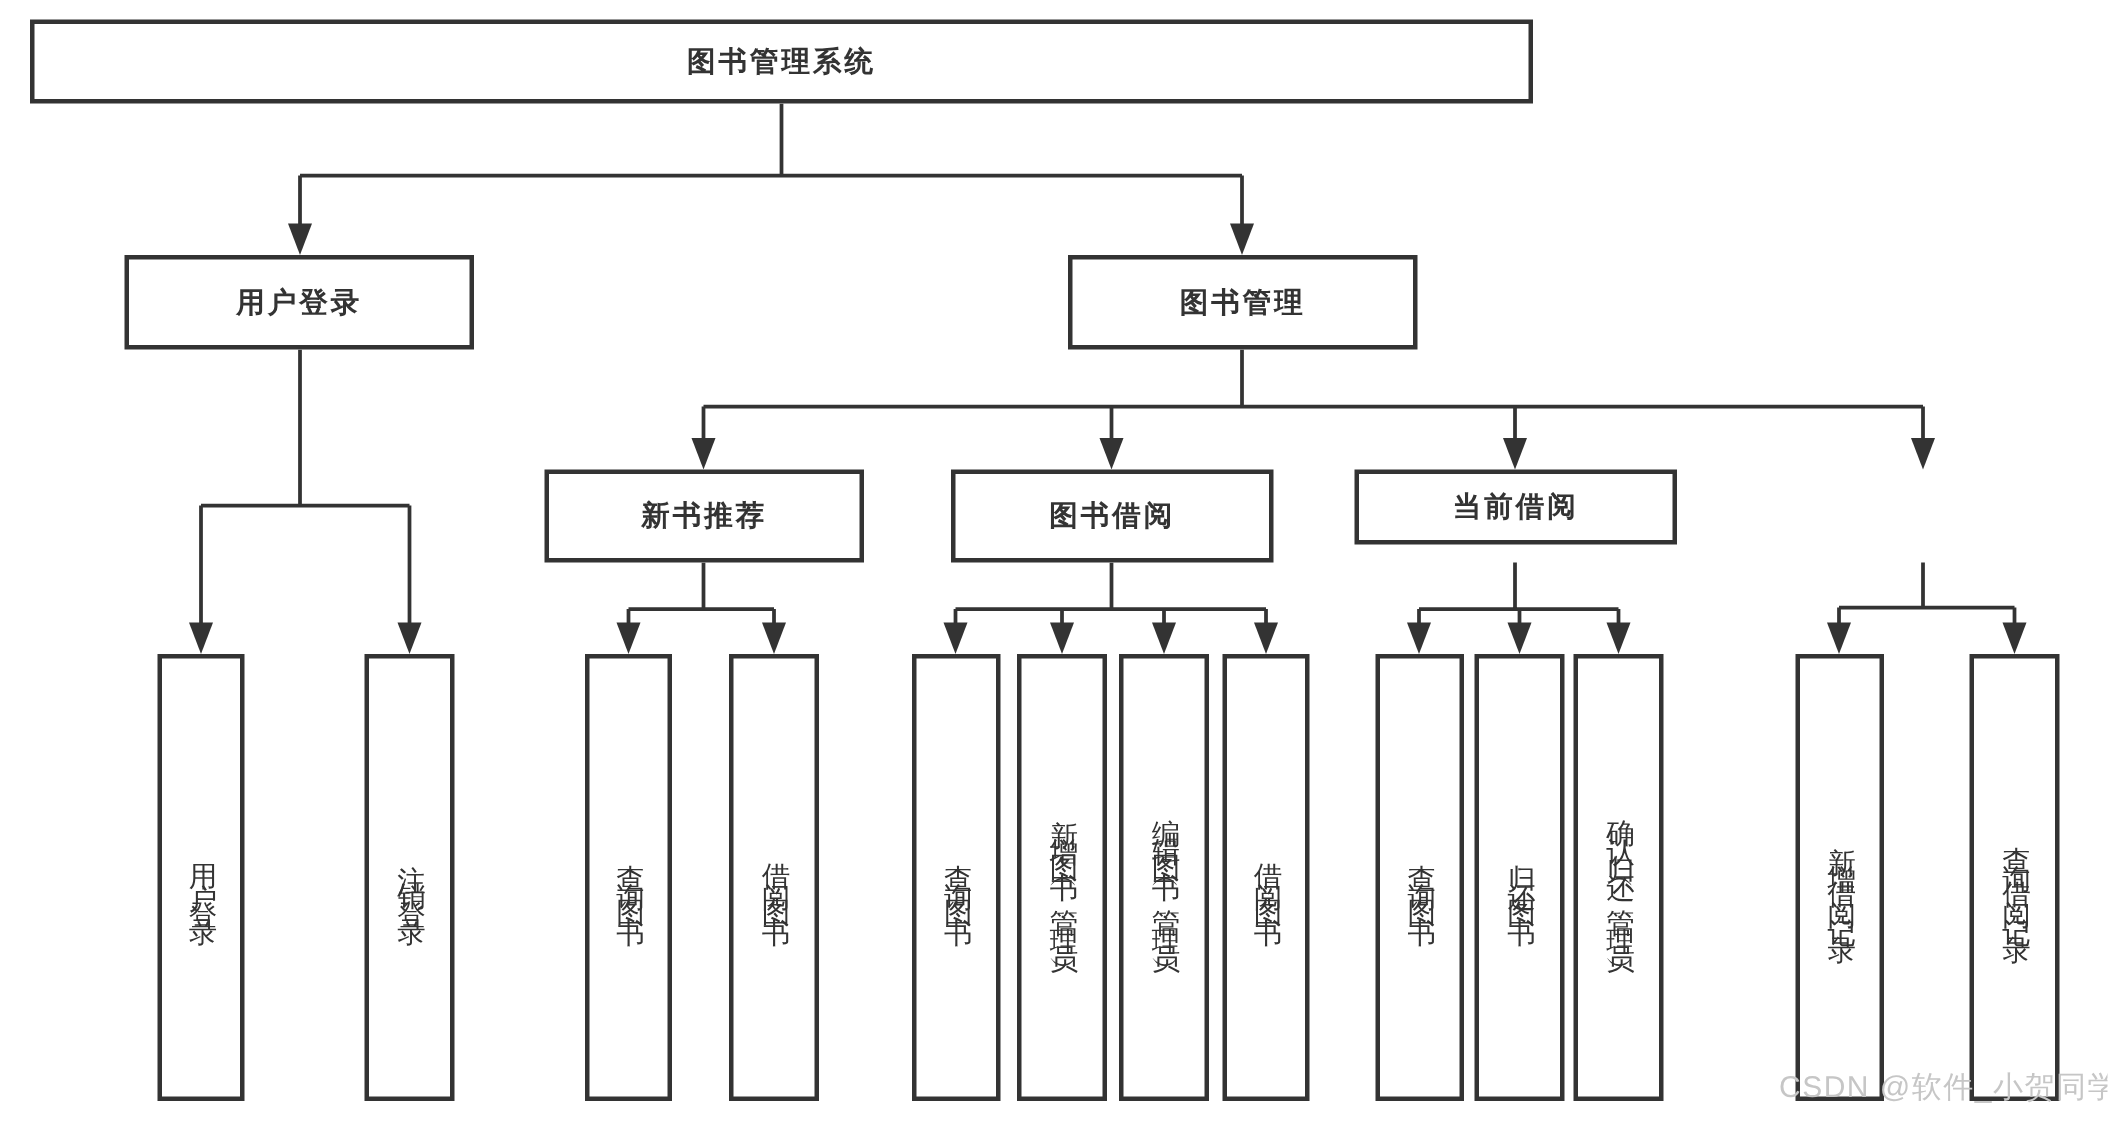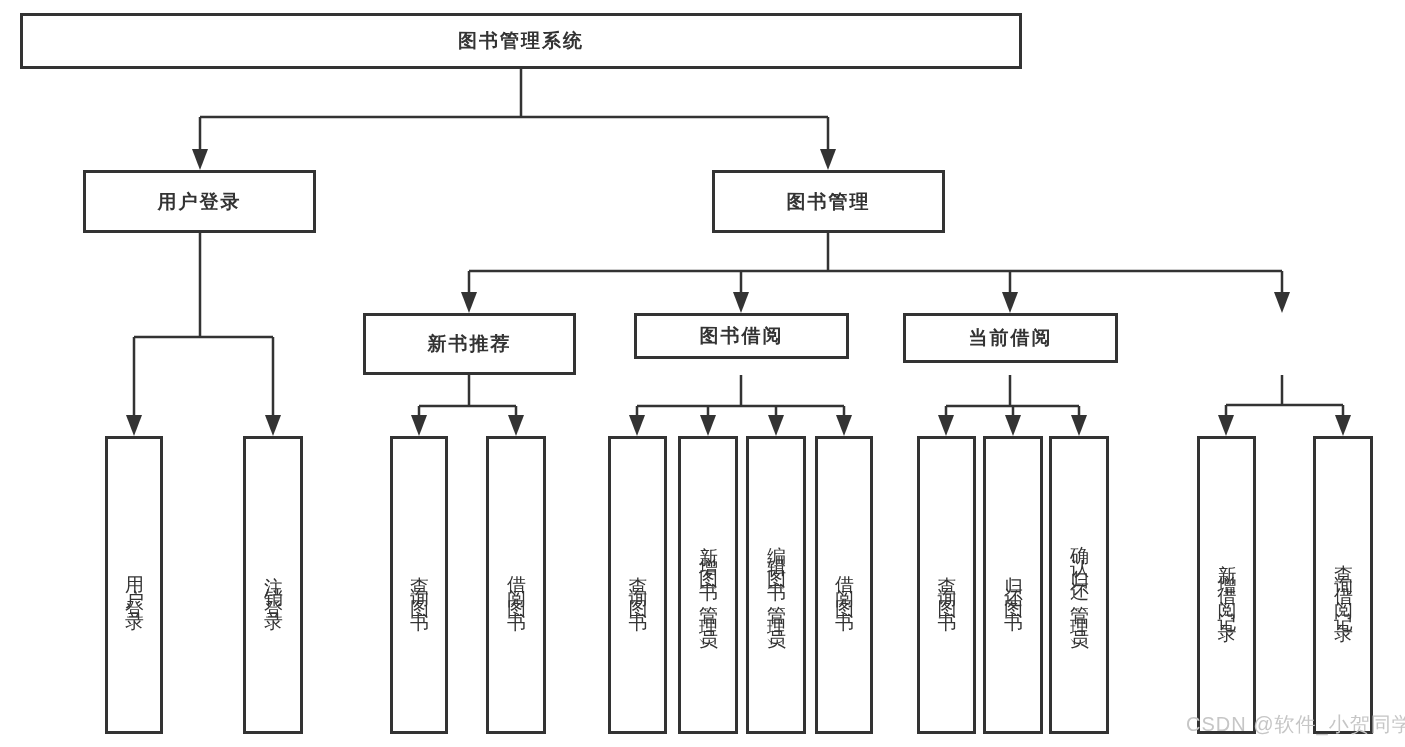--- a/index.html
+++ b/index.html
@@ -88,21 +88,21 @@
   <div class="box hbox" style="left:83px;top:170px;width:233px;height:63px">
     <span>用户登录</span>
   </div>
   <div class="box hbox" style="left:712px;top:170px;width:233px;height:63px">
     <span>图书管理</span>
   </div>
 
   <div class="box hbox" style="left:363px;top:313px;width:213px;height:62px">
     <span>新书推荐</span>
   </div>
-  <div class="box hbox" style="left:634px;top:313px;width:215px;height:46px">
+  <div class="box hbox" style="left:634px;top:313px;width:215px;height:62px">
     <span>图书借阅</span>
   </div>
   <div class="box hbox" style="left:903px;top:313px;width:215px;height:50px">
     <span>当前借阅</span>
   </div>
 
   <div class="box vbox" style="left:105px;top:436px;width:58px;height:298px">
     <span>用户登录</span>
   </div>
   <div class="box vbox" style="left:243px;top:436px;width:60px;height:298px">

